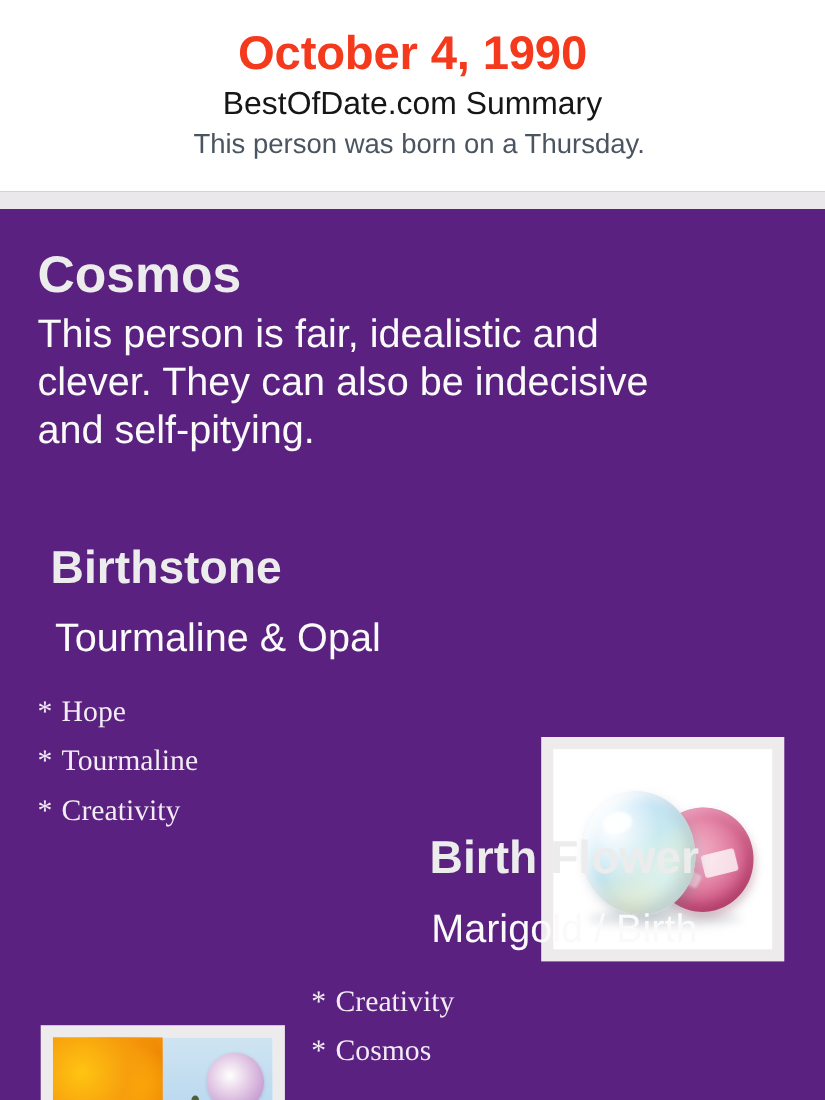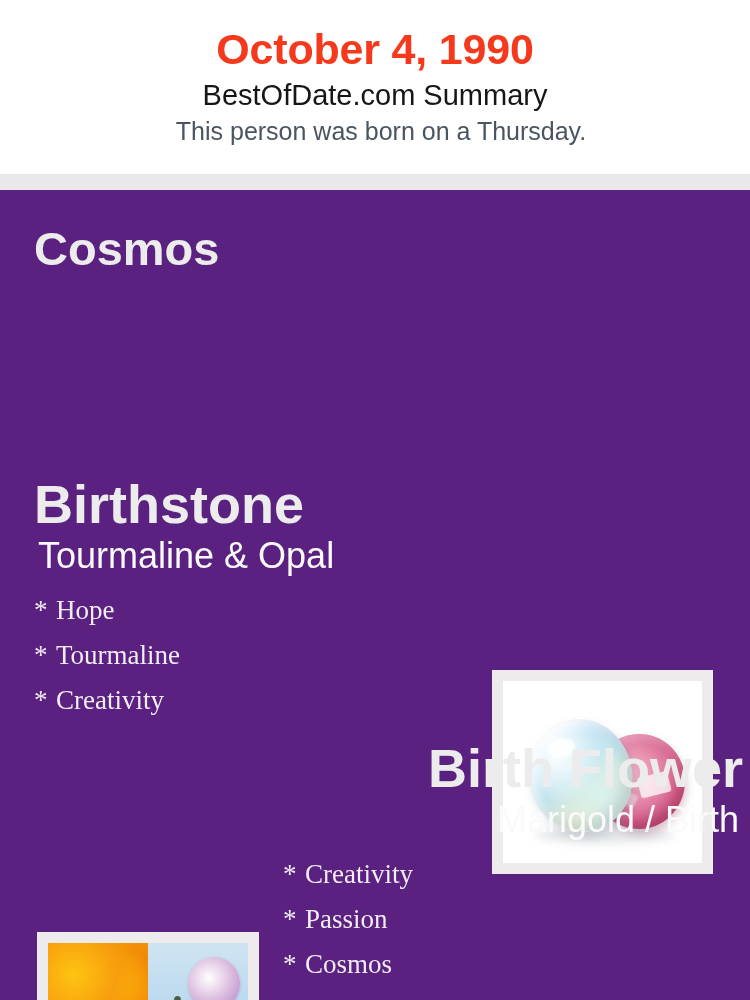--- a/index.html
+++ b/index.html
@@ -94,32 +94,32 @@
   }
 
   
   .stone-text {
     position: absolute;
     left: 34px;
     top: 288px;
     width: 440px;
   }
   .section-title {
-    font-size: 54px;
+    font-size: 42px;
     font-weight: bold;
     color: #ECECEC;
     line-height: 52px;
-    margin: 0;
+    margin: 12px;
   }
   .section-sub {
     font-size: 36px;
     font-weight: normal;
     color: #FAFAFA;
     line-height: 44px;
-    margin: 4px;
+    margin: 16px;
   }
   .bullet-list {
     list-style: none;
     margin: 0;
     padding: 6px 0 0 0;
     font-family: Liberation Serif, serif;
   }
   .bullet-list li {
     font-size: 27px;
     font-weight: normal;
@@ -161,21 +161,21 @@
 
   
   .flower-text {
     position: absolute;
     left: 283px;
     top: 552px;
     width: 460px;
   }
   .flower-text .section-title,
   .flower-text .section-sub {
-    text-align: right;
+    text-align: center;
   }
 
   
   .gem-stage {
     position: absolute;
     left: 0; top: 0;
     width: 100%;
     height: 100%;
   }
   .opal {
@@ -315,20 +315,21 @@
     <div class="header-date">October 4, 1990</div>
     <div class="header-sub">BestOfDate.com Summary</div>
     <div class="header-note">This person was born on a Thursday.</div>
   </div>
   <div class="divider"></div>
 
   <div class="body-panel">
 
     <div class="zodiac">
       <div class="zodiac-name">Cosmos</div>
+      <div class="zodiac-desc">This person is fair, idealistic and clever. They can also be indecisive and self-pitying.</div>
     </div>
 
     <div class="stone-text">
       <div class="section-title">Birthstone</div>
       <div class="section-sub">Tourmaline &amp; Opal</div>
       <ul class="bullet-list">
         <li><span class="star">*</span><span>Hope</span></li>
         <li><span class="star">*</span><span>Tourmaline</span></li>
         <li><span class="star">*</span><span>Creativity</span></li>
       </ul>
@@ -358,19 +359,18 @@
           </div>
         </div>
       </div>
     </div>
 
     <div class="flower-text">
       <div class="section-title">Birth Flower</div>
       <div class="section-sub">Marigold / Birth</div>
       <ul class="bullet-list">
         <li><span class="star">*</span><span>Creativity</span></li>
-        <li><span class="star">*</span><span>Passion</span></li>
         <li><span class="star">*</span><span>Cosmos</span></li>
       </ul>
     </div>
 
   </div>
 </div>
 
 </body></html>

